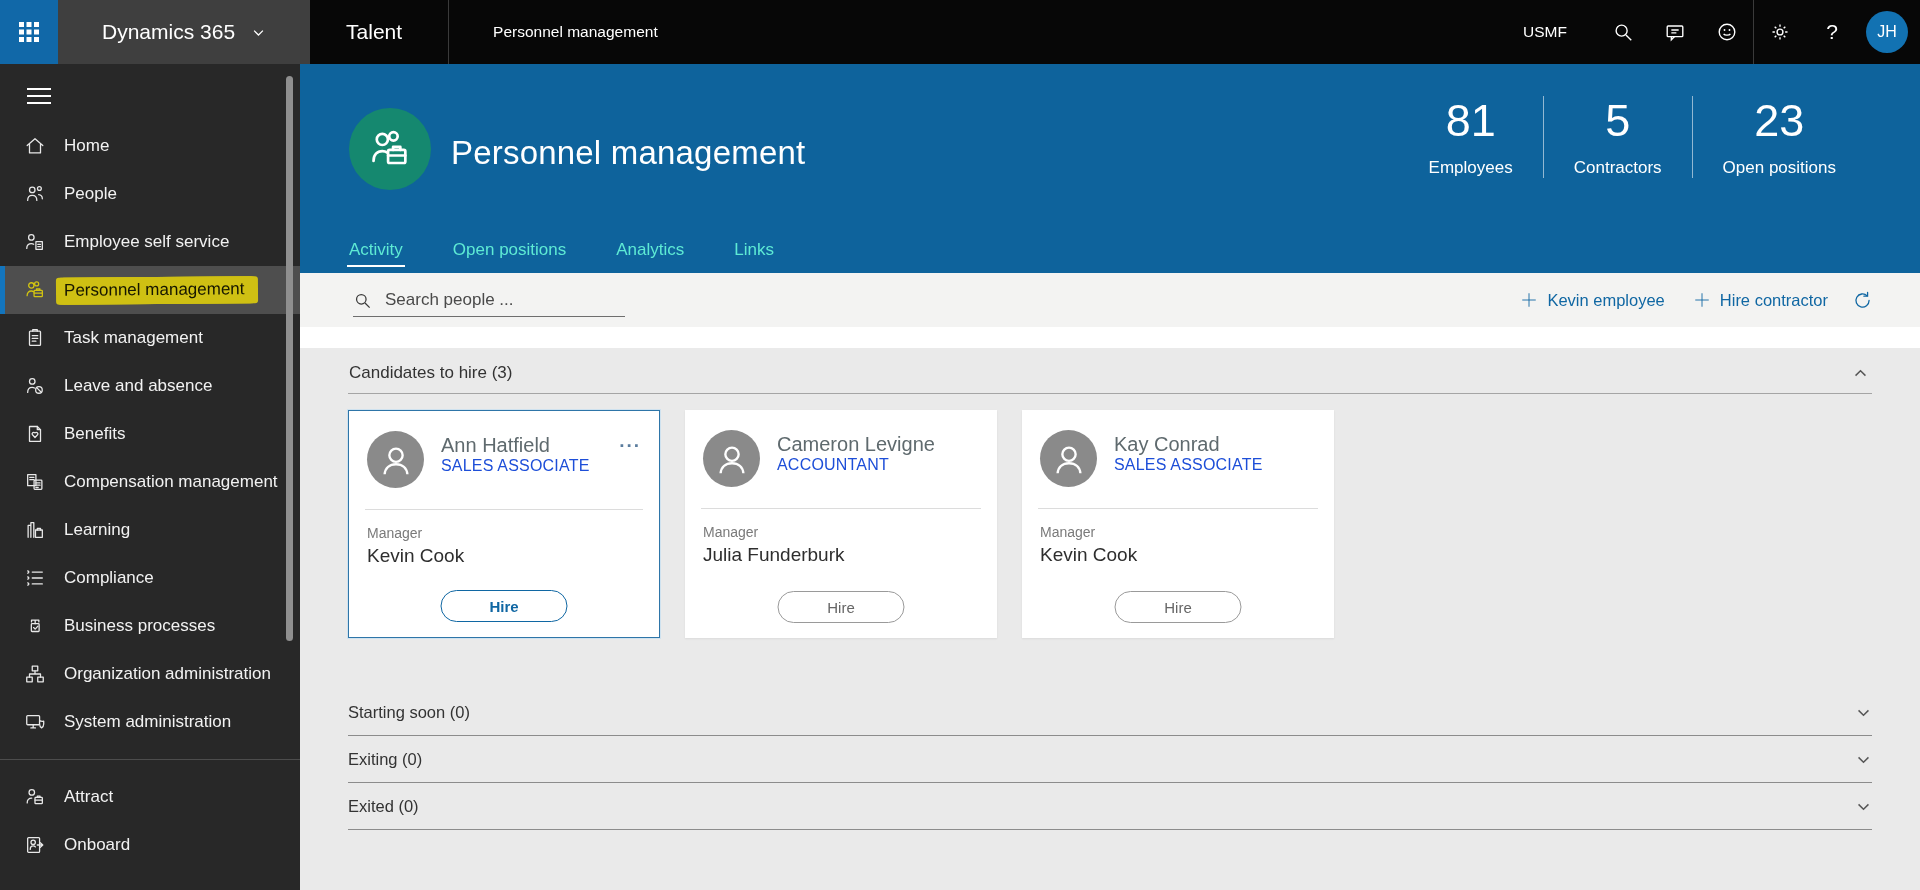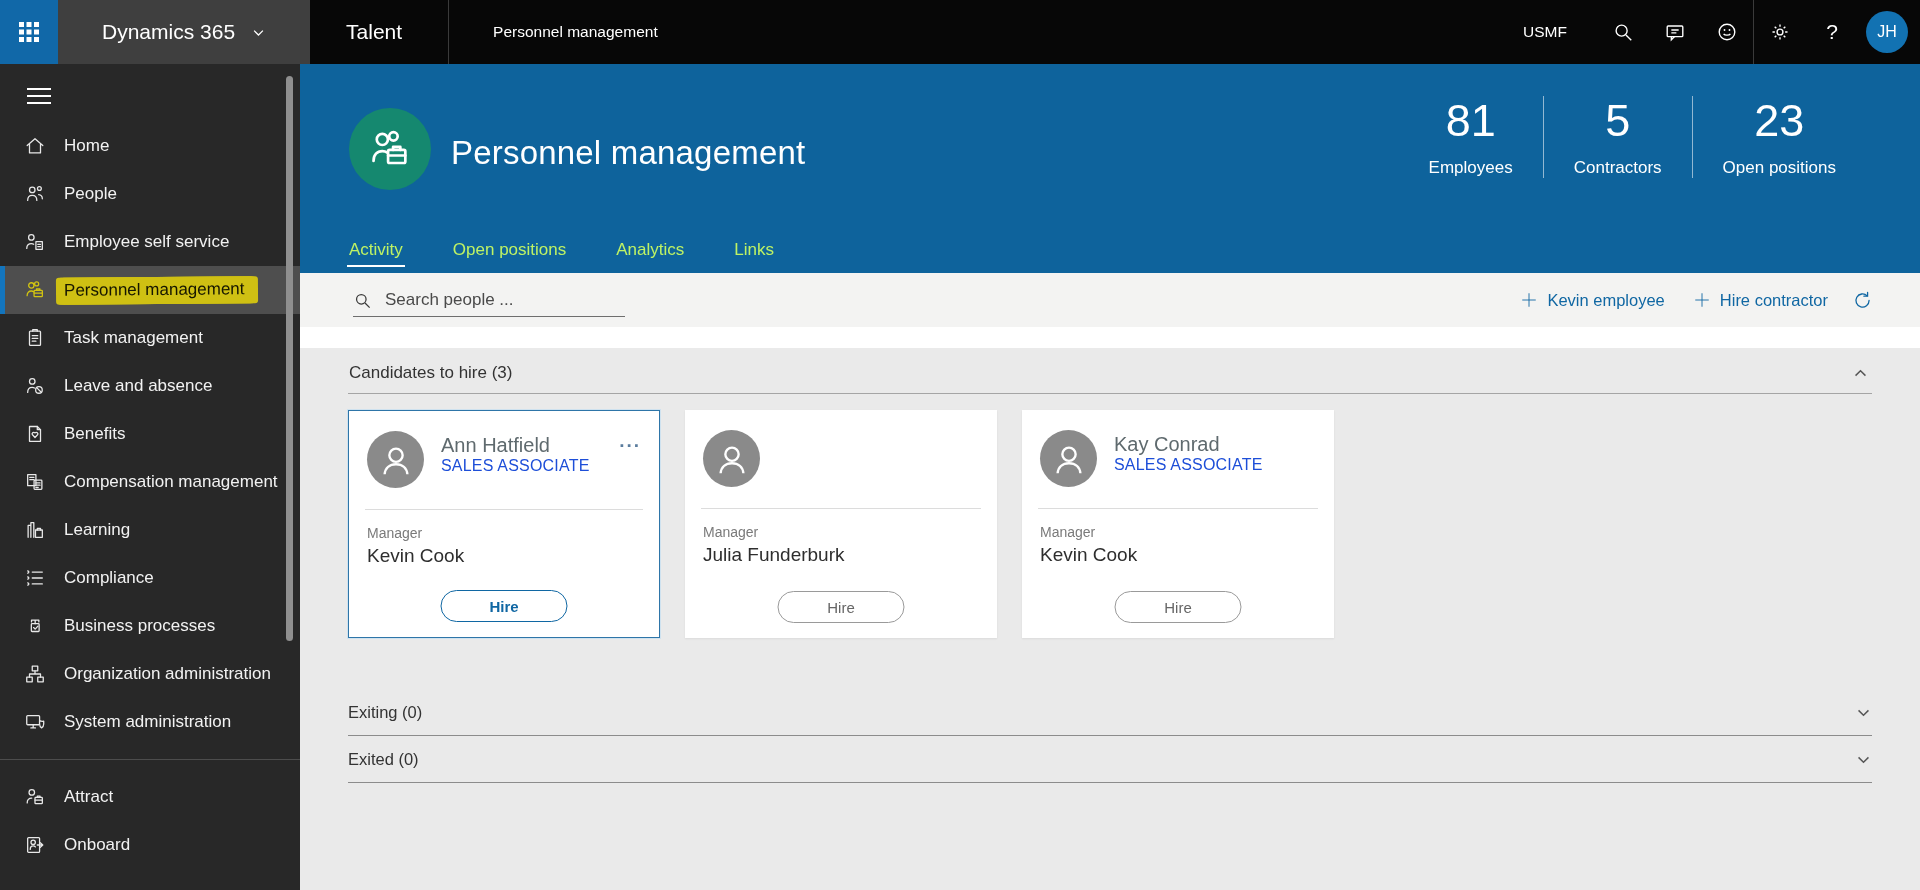--- a/index.html
+++ b/index.html
@@ -36,21 +36,21 @@
   .main{position:absolute;left:300px;top:64px;right:0;bottom:0;background:#eaeaea;}
   .hero{height:209px;background:#0e639c;position:relative;color:#fff;}
   .hero-icon{position:absolute;left:49px;top:44px;width:82px;height:82px;border-radius:50%;background:#15886f;display:flex;align-items:center;justify-content:center;}
   .hero-title{position:absolute;left:151px;top:70px;margin:0;font-size:33px;font-weight:300;letter-spacing:.2px;}
   .stats{position:absolute;right:54px;top:32px;display:flex;}
   .stat{padding:0 30px;text-align:center;}
   .stat + .stat{border-left:1px solid rgba(255,255,255,.55);}
   .stat-num{font-size:45px;font-weight:200;line-height:1.1;}
   .stat-lbl{font-size:17px;margin-top:12px;font-weight:300;}
   .tabs{position:absolute;left:49px;bottom:0;display:flex;gap:50px;}
-  .tab{font-size:17px;padding-bottom:13px;position:relative;cursor:pointer;color:#bef264;}
+  .tab{font-size:17px;padding-bottom:13px;position:relative;cursor:pointer;color:#5eead4;}
   .tab.active::after{content:"";position:absolute;left:-2px;right:-2px;bottom:6px;height:2px;background:#fff;}
 
   .toolbar{height:54px;background:#f3f3f2;display:flex;align-items:center;padding:0 47px 0 53px;}
   .search{display:flex;align-items:center;gap:11px;width:272px;border-bottom:1px solid #6e6e6e;padding-bottom:5px;margin-top:6px;color:#3a3a3a;}
   .search input{border:none;background:transparent;font-size:17px;color:#333;outline:none;width:100%;font-family:inherit;}
   .search input::placeholder{color:#4a4a4a;opacity:1;}
   .actions{margin-left:auto;display:flex;align-items:center;gap:28px;}
   .action{display:flex;align-items:center;gap:9px;color:#1067a3;font-size:16.5px;background:none;border:none;cursor:pointer;font-family:inherit;padding:0;}
   .refresh{margin-left:24px;color:#1067a3;background:none;border:none;cursor:pointer;padding:0;}
   .white-gap{height:21px;background:#fff;}
@@ -448,20 +448,24 @@
           </div>
 
           <div class="card">
             <div class="card-top">
               <div class="avatar-circ">
                 <svg width="38" height="38" viewBox="0 0 24 24" fill="none" stroke="#fff" stroke-width="1.5">
                   <circle cx="12" cy="9" r="4.2"></circle>
                   <path d="M4.8 21c.4-4 3.2-6.3 7.2-6.3s6.8 2.3 7.2 6.3"></path>
                 </svg>
               </div>
+              <div class="who">
+                <div class="cand-name">Cameron Levigne</div>
+                <div class="cand-role">ACCOUNTANT</div>
+              </div>
               <div class="card-menu"></div>
             </div>
             <div class="card-div"></div>
             <div class="mgr-lbl">Manager</div>
             <div class="mgr-name">Julia Funderburk</div>
             <button class="hire">Hire</button>
           </div>
 
           <div class="card">
             <div class="card-top">
@@ -479,20 +483,28 @@
             </div>
             <div class="card-div"></div>
             <div class="mgr-lbl">Manager</div>
             <div class="mgr-name">Kevin Cook</div>
             <button class="hire">Hire</button>
           </div>
         </div>
 
       <div class="rows">
 
+          <div class="rowhead">
+            <span>Starting soon (0)</span>
+            <span class="chev">
+              <svg width="17" height="17" viewBox="0 0 24 24" fill="none" stroke="currentColor" stroke-width="2">
+                <path d="M5 9l7 7 7-7"></path>
+              </svg>
+            </span>
+          </div>
 
 
           <div class="rowhead">
             <span>Exiting (0)</span>
             <span class="chev">
               <svg width="17" height="17" viewBox="0 0 24 24" fill="none" stroke="currentColor" stroke-width="2">
                 <path d="M5 9l7 7 7-7"></path>
               </svg>
             </span>
           </div>

